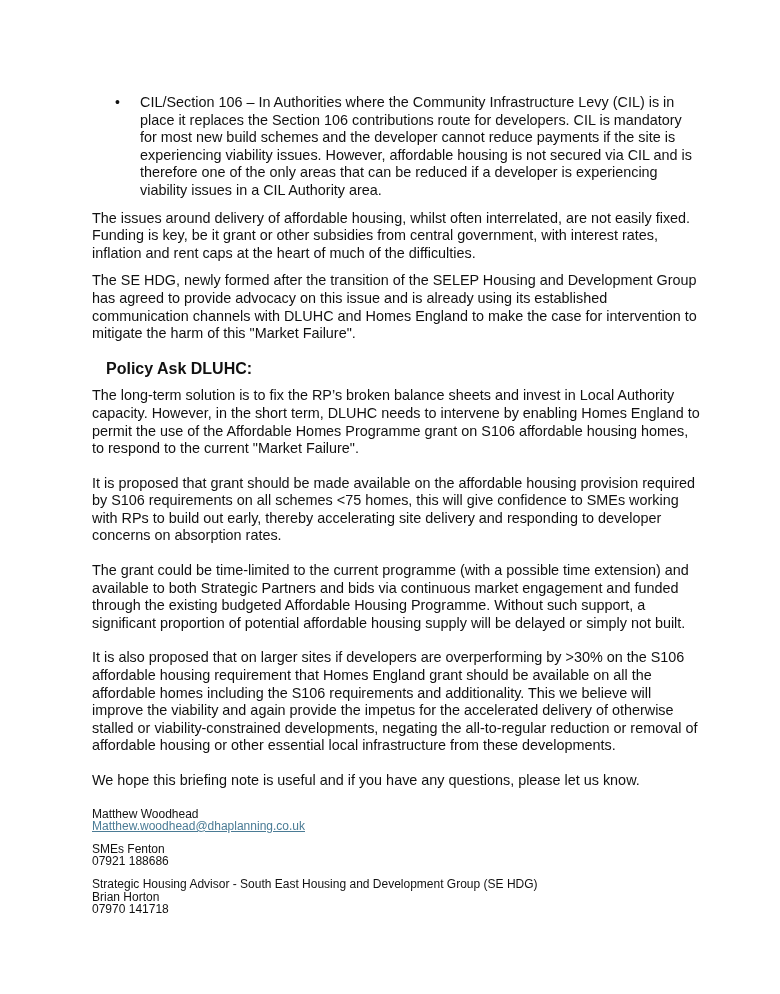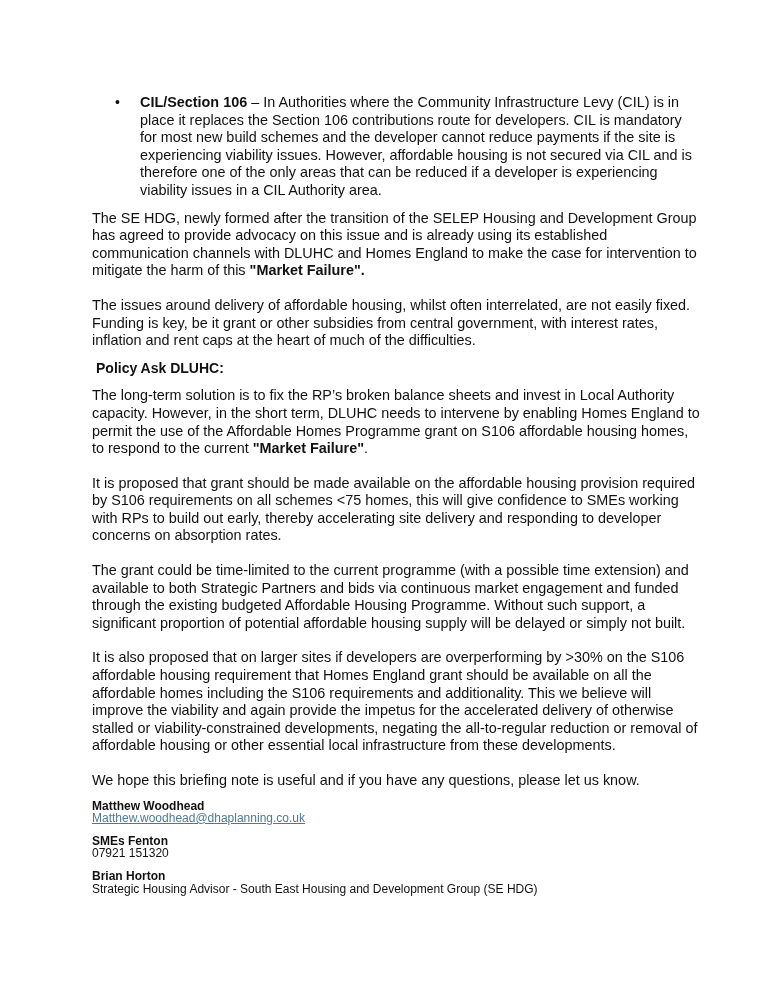--- a/index.html
+++ b/index.html
@@ -4,62 +4,63 @@
   <style>
     html, body { margin: 0; padding: 0; background: #ffffff; }
     body {
       width: 780px; height: 994px; position: relative; overflow: hidden;
       font-family: "Liberation Sans", sans-serif; color: #111111;
     }
     .page { position: absolute; left: 92px; top: 94px; width: 610px; }
     .p { font-size: 14.4px; line-height: 17.6px; margin: 0; }
     .bullet-wrap { position: relative; padding-left: 48px; margin-bottom: 10px; }
     .bullet-dot { position: absolute; left: 23px; top: 0; font-size: 14px; line-height: 17.6px; }
-    .b { font-weight: bold; }
-    .heading { font-size: 14px; font-weight: bold; line-height: 17.6px; margin: 4px; }
+    .b { font-weight: normal; }
+    .heading { font-size: 16px; font-weight: bold; line-height: 17.6px; margin: 14px; }
     .gap10 { margin-bottom: 10px; }
     .gap16 { margin-bottom: 17px; }
     .sig { font-size: 12px; line-height: 12.2px; margin: 0; }
     .sig-block { margin-bottom: 11px; }
     .sig a { color: #4a7b95; text-decoration: underline; }
   </style>
 </head>
 <body>
 
 <div class="page">
 
   <div class="bullet-wrap">
     <span class="bullet-dot">•</span>
     <p class="p"><span class="b">CIL/Section 106</span><span> – In Authorities where the Community Infrastructure Levy (CIL) is in place it replaces the Section 106 contributions route for developers.  CIL is mandatory for most new build schemes and the developer cannot reduce payments if the site is experiencing viability issues.  However, affordable housing is not secured via CIL and is therefore one of the only areas that can be reduced if a developer is experiencing viability issues in a CIL Authority area.</span></p>
   </div>
 
+  <p class="p gap10">The issues around delivery of affordable housing, whilst often interrelated, are not easily fixed. Funding is key, be it grant or other subsidies from central government, with interest rates, inflation and rent caps at the heart of much of the difficulties.</p>
+
   <p class="p gap16"><span>The SE HDG, newly formed after the transition of the SELEP Housing and Development Group has agreed to provide advocacy on this issue and is already using its established communication channels with DLUHC and Homes England to make the case for intervention to mitigate the harm of this </span><span class="b">"Market Failure".</span></p>
-
-  <p class="p gap10">The issues around delivery of affordable housing, whilst often interrelated, are not easily fixed. Funding is key, be it grant or other subsidies from central government, with interest rates, inflation and rent caps at the heart of much of the difficulties.</p>
 
   <p class="heading gap10">Policy Ask DLUHC:</p>
 
   <p class="p gap16"><span>The long-term solution is to fix the RP’s broken balance sheets and invest in Local Authority capacity. However, in the short term, DLUHC needs to intervene by enabling Homes England to permit the use of the Affordable Homes Programme grant on S106 affordable housing homes, to respond to the current </span><span class="b">"Market Failure"</span><span>.</span></p>
 
   <p class="p gap16">It is proposed that grant should be made available on the affordable housing provision required by S106 requirements on all schemes &lt;75 homes, this will give confidence to SMEs working with RPs to build out early, thereby accelerating site delivery and responding to developer concerns on absorption rates.</p>
 
   <p class="p gap16">The grant could be time-limited to the current programme (with a possible time extension) and available to both Strategic Partners and bids via continuous market engagement and funded through the existing budgeted Affordable Housing Programme. Without such support, a significant proportion of potential affordable housing supply will be delayed or simply not built.</p>
 
   <p class="p gap16">It is also proposed that on larger sites if developers are overperforming by &gt;30% on the S106 affordable housing requirement that Homes England grant should be available on all the affordable homes including the S106 requirements and additionality. This we believe will improve the viability and again provide the impetus for the accelerated delivery of otherwise stalled or viability-constrained developments, negating the all-to-regular reduction or removal of affordable housing or other essential local infrastructure from these developments.</p>
 
-  <p class="p" style="margin-bottom:10px;">We hope this briefing note is useful and if you have any questions, please let us know.</p>
+  <p class="p" style="margin-bottom:18px;">We hope this briefing note is useful and if you have any questions, please let us know.</p>
 
   <div class="sig-block">
     <p class="sig b">Matthew Woodhead</p>
     <p class="sig"><a href="Matthew.woodhead@dhaplanning.co.uk">Matthew.woodhead@dhaplanning.co.uk</a></p>
   </div>
 
   <div class="sig-block">
     <p class="sig b">SMEs Fenton</p>
-    <p class="sig">07921 151320</p>
+    <p class="sig">07921 188686</p>
   </div>
 
   <div class="sig-block">
+    <p class="sig">Strategic Housing Advisor - South East Housing and Development Group (SE HDG)</p>
     <p class="sig b">Brian Horton</p>
-    <p class="sig">Strategic Housing Advisor - South East Housing and Development Group (SE HDG)</p>
+    <p class="sig">07970 141718</p>
   </div>
 
 </div>
 
 </body></html>

